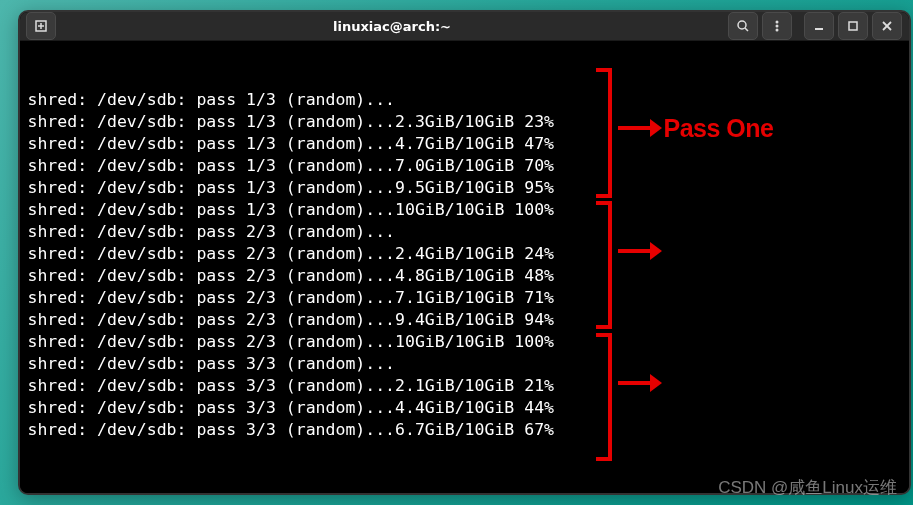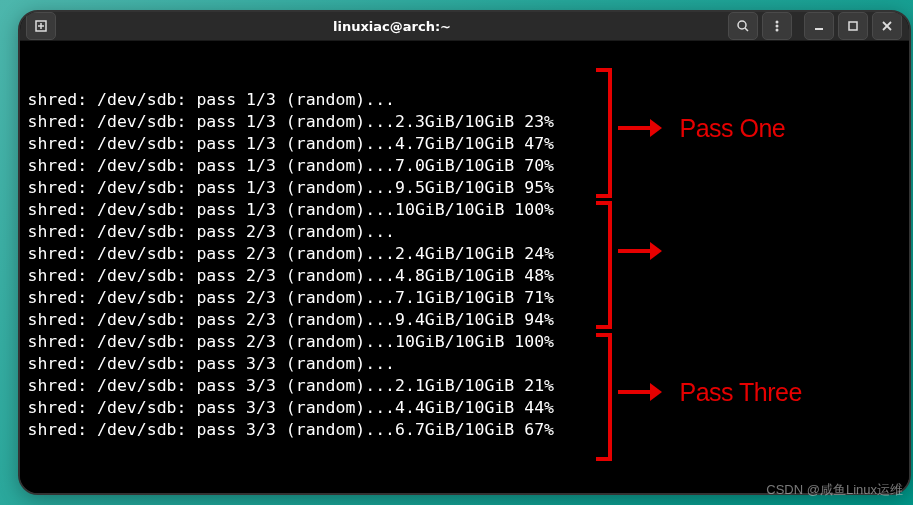--- a/index.html
+++ b/index.html
@@ -10,21 +10,21 @@
       font-family: "DejaVu Sans Mono", "Courier New", monospace;
       display: flex;
       justify-content: center;
       align-items: center;
       position: relative;
     }
     .window {
       width: 893px;
       height: 485px;
       background: #000;
-      border-radius: 20px;
+      border-radius: 10px;
       border: 2px solid #333;
       overflow: hidden;
       display: flex;
       flex-direction: column;
       box-shadow: 0 4px 20px rgba(0,0,0,0.3);
       margin-left: 15px;
     }
     .titlebar {
       height: 38px;
       background: #2a2a2a;
@@ -79,25 +79,25 @@
       width: 16px;
       height: 4px;
       background: #e60000;
     }
     .annotation-bracket::before { top: 0; }
     .annotation-bracket::after { bottom: 0; }
     .annotation-arrow {
       position: absolute;
       color: #e60000;
       font-family: "Arial Black", "Arial", sans-serif;
-      font-weight: 400;
+      font-weight: 700;
       font-size: 25px;
       display: flex;
       align-items: center;
-      gap: 18px;
+      gap: 2px;
       letter-spacing: -0.5px;
     }
     .arrow-shape {
       width: 34px;
       height: 4px;
       background: #e60000;
       position: relative;
       margin-right: 10px;
     }
     .arrow-shape::after {
@@ -105,24 +105,24 @@
       position: absolute;
       right: -10px;
       top: -7px;
       border-left: 12px solid #e60000;
       border-top: 9px solid transparent;
       border-bottom: 9px solid transparent;
     }
     .watermark {
       position: absolute;
       bottom: 6px;
-      right: 10px;
+      right: 16px;
       color: rgba(200,200,200,0.6);
       font-family: Arial, sans-serif;
-      font-size: 13px;
+      font-size: 17px;
     }
   </style>
 </head>
 <body>
 
 <div class="window">
   <div class="titlebar">
     <div class="titlebar-left">
       <div class="titlebar-btn">
         <svg width="14" height="14" viewBox="0 0 14 14">
@@ -170,17 +170,17 @@
     <div id="output"><div class="line">shred: /dev/sdb: pass 1/3 (random)...</div><div class="line">shred: /dev/sdb: pass 1/3 (random)...2.3GiB/10GiB 23%</div><div class="line">shred: /dev/sdb: pass 1/3 (random)...4.7GiB/10GiB 47%</div><div class="line">shred: /dev/sdb: pass 1/3 (random)...7.0GiB/10GiB 70%</div><div class="line">shred: /dev/sdb: pass 1/3 (random)...9.5GiB/10GiB 95%</div><div class="line">shred: /dev/sdb: pass 1/3 (random)...10GiB/10GiB 100%</div><div class="line">shred: /dev/sdb: pass 2/3 (random)...</div><div class="line">shred: /dev/sdb: pass 2/3 (random)...2.4GiB/10GiB 24%</div><div class="line">shred: /dev/sdb: pass 2/3 (random)...4.8GiB/10GiB 48%</div><div class="line">shred: /dev/sdb: pass 2/3 (random)...7.1GiB/10GiB 71%</div><div class="line">shred: /dev/sdb: pass 2/3 (random)...9.4GiB/10GiB 94%</div><div class="line">shred: /dev/sdb: pass 2/3 (random)...10GiB/10GiB 100%</div><div class="line">shred: /dev/sdb: pass 3/3 (random)...</div><div class="line">shred: /dev/sdb: pass 3/3 (random)...2.1GiB/10GiB 21%</div><div class="line">shred: /dev/sdb: pass 3/3 (random)...4.4GiB/10GiB 44%</div><div class="line">shred: /dev/sdb: pass 3/3 (random)...6.7GiB/10GiB 67%</div></div>
     
 
     <div class="annotation-bracket" style="top:27px; height:130px; left:582px;"></div>
     <div class="annotation-arrow" style="top:76px; left:598px;"><span class="arrow-shape"></span><span>Pass One</span></div>
 
     <div class="annotation-bracket" style="top:160px; height:128px; left:582px;"></div>
     <div class="annotation-arrow" style="top:208px; left:598px;"><span class="arrow-shape"></span></div>
 
     <div class="annotation-bracket" style="top:292px; height:128px; left:582px;"></div>
-    <div class="annotation-arrow" style="top:340px; left:598px;"><span class="arrow-shape"></span><span>Pass Three</span></div>
+    <div class="annotation-arrow" style="top:340px; left:598px;"><span class="arrow-shape"></span></div>
   </div>
 </div>
 
 <div class="watermark">CSDN @咸鱼Linux运维</div>
 
 </body></html>

